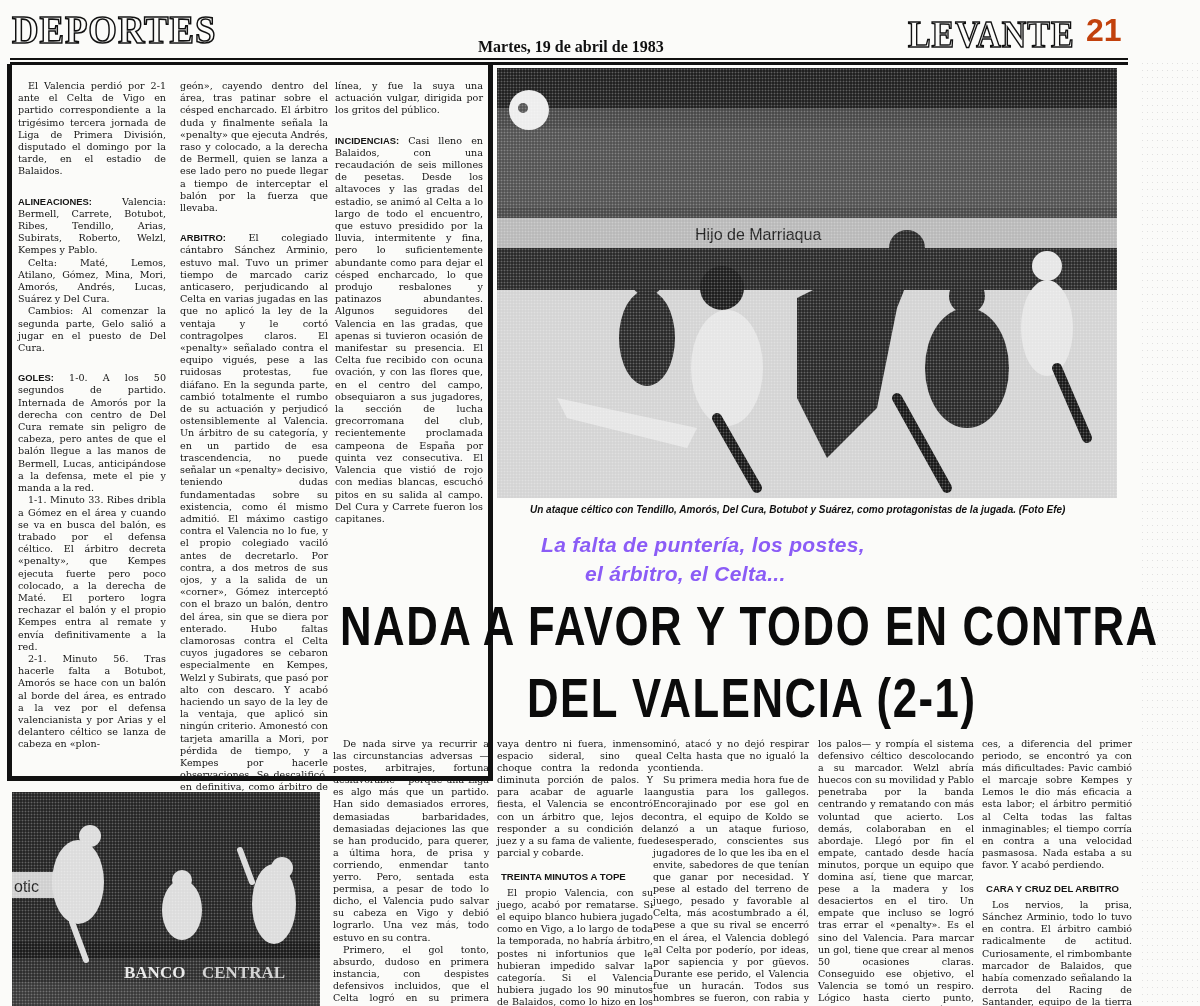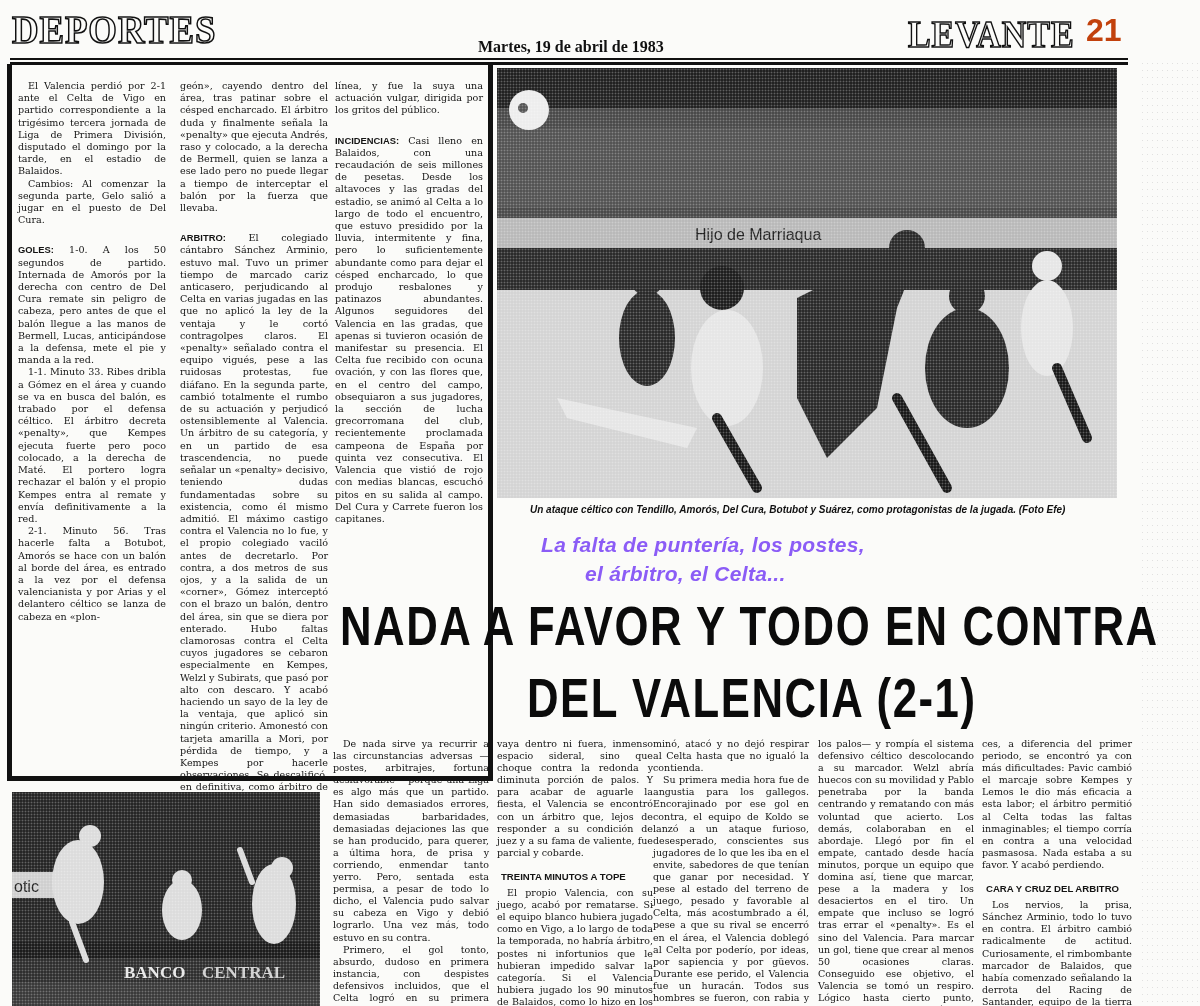--- a/index.html
+++ b/index.html
@@ -113,20 +113,22 @@
   <div class="paper-name">LEVANTE</div>
   <div class="page-number">21</div>
   <div class="rule-top"></div>
   <div class="rule-top2"></div>
 </header>
 
 <div class="info-box"></div>
 
 <div class="info-col col1">
   <p><span>El Valencia perdió por 2-1 ante el Celta de Vigo en partido correspondiente a la trigésimo tercera jornada de Liga de Primera División, disputado el domingo por la tarde, en el estadio de Balaidos.</span></p>
+  <p class="gap noind"><span class="lbl">ALINEACIONES:</span><span> Valencia: Bermell, Carrete, Botubot, Ribes, Tendillo, Arias, Subirats, Roberto, Welzl, Kempes y Pablo.</span></p>
+  <p><span>Celta: Maté, Lemos, Atilano, Gómez, Mina, Mori, Amorós, Andrés, Lucas, Suárez y Del Cura.</span></p>
   <p><span>Cambios: Al comenzar la segunda parte, Gelo salió a jugar en el puesto de Del Cura.</span></p>
   <p class="gap noind"><span class="lbl">GOLES:</span><span> 1-0. A los 50 segundos de partido. Internada de Amorós por la derecha con centro de Del Cura remate sin peligro de cabeza, pero antes de que el balón llegue a las manos de Bermell, Lucas, anticipándose a la defensa, mete el pie y manda a la red.</span></p>
   <p><span>1-1. Minuto 33. Ribes dribla a Gómez en el área y cuando se va en busca del balón, es trabado por el defensa céltico. El árbitro decreta «penalty», que Kempes ejecuta fuerte pero poco colocado, a la derecha de Maté. El portero logra rechazar el balón y el propio Kempes entra al remate y envía definitivamente a la red.</span></p>
   <p><span>2-1. Minuto 56. Tras hacerle falta a Botubot, Amorós se hace con un balón al borde del área, es entrado a la vez por el defensa valencianista y por Arias y el delantero céltico se lanza de cabeza en «plon-</span></p>
 </div>
 
 <div class="info-col col2">
   <p class="noind"><span>geón», cayendo dentro del área, tras patinar sobre el césped encharcado. El árbitro duda y finalmente señala la «penalty» que ejecuta Andrés, raso y colocado, a la derecha de Bermell, quien se lanza a ese lado pero no puede llegar a tiempo de interceptar el balón por la fuerza que llevaba.</span></p>
   <p class="gap noind"><span class="lbl">ARBITRO:</span><span> El colegiado cántabro Sánchez Arminio, estuvo mal. Tuvo un primer tiempo de marcado cariz anticasero, perjudicando al Celta en varias jugadas en las que no aplicó la ley de la ventaja y le cortó contragolpes claros. El «penalty» señalado contra el equipo vigués, pese a las ruidosas protestas, fue diáfano. En la segunda parte, cambió totalmente el rumbo de su actuación y perjudicó ostensiblemente al Valencia. Un árbitro de su categoría, y en un partido de esa trascendencia, no puede señalar un «penalty» decisivo, teniendo dudas fundamentadas sobre su existencia, como él mismo admitió. El máximo castigo contra el Valencia no lo fue, y el propio colegiado vaciló antes de decretarlo. Por contra, a dos metros de sus ojos, y a la salida de un «corner», Gómez interceptó con el brazo un balón, dentro del área, sin que se diera por enterado. Hubo faltas clamorosas contra el Celta cuyos jugadores se cebaron especialmente en Kempes, Welzl y Subirats, que pasó por alto con descaro. Y acabó haciendo un sayo de la ley de la ventaja, que aplicó sin ningún criterio. Amonestó con tarjeta amarilla a Mori, por pérdida de tiempo, y a Kempes por hacerle observaciones. Se descalificó, en definitiva, como árbitro de primera</span></p>
 </div>

